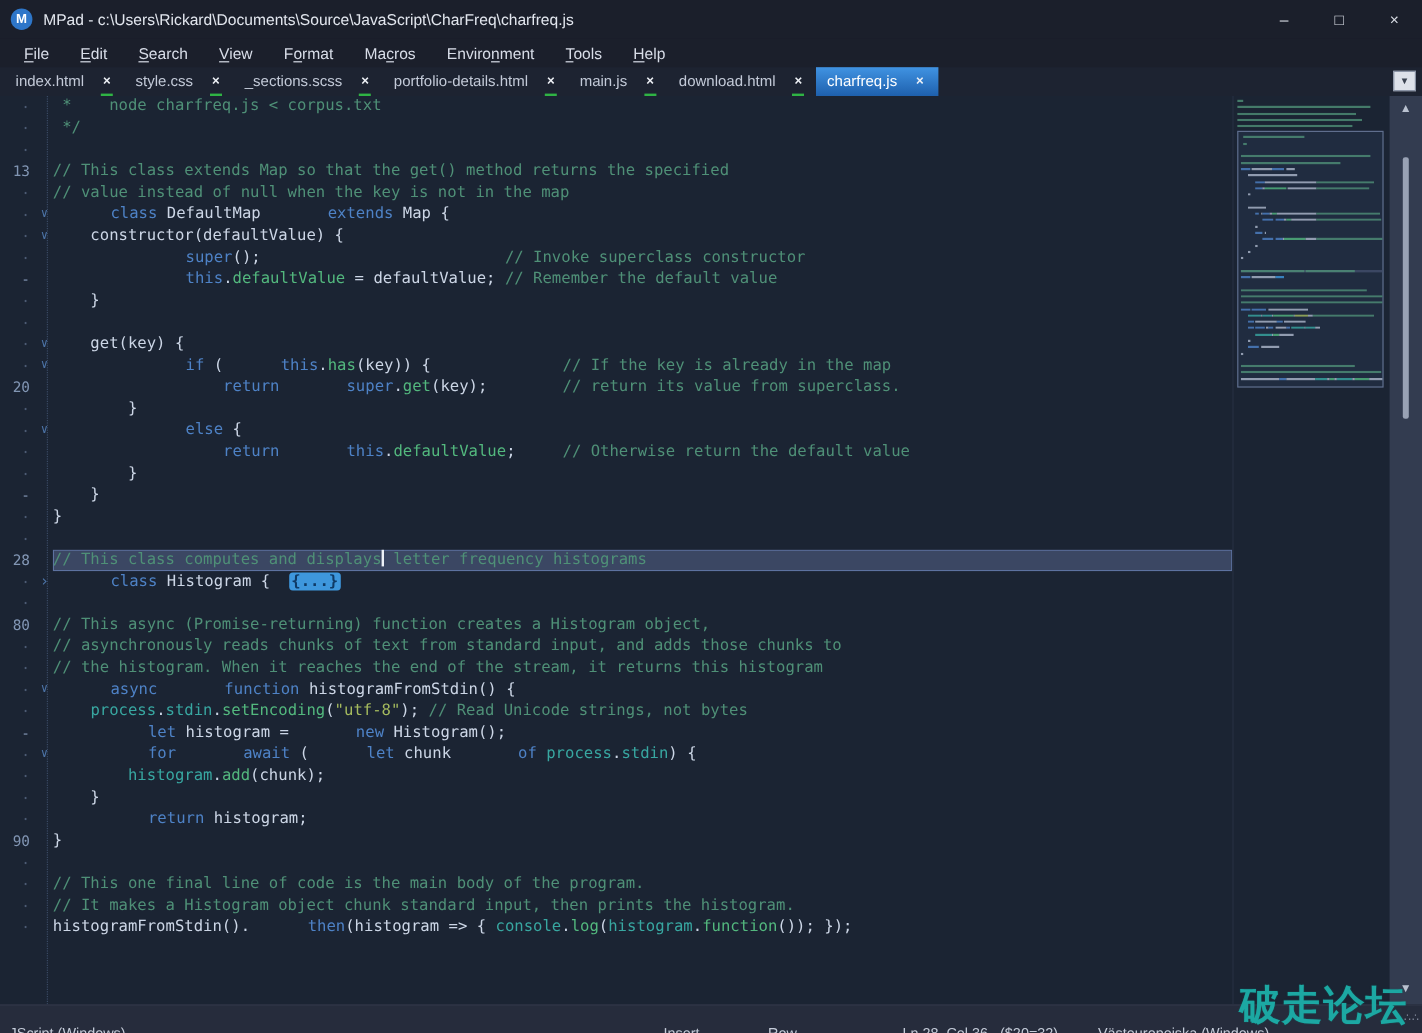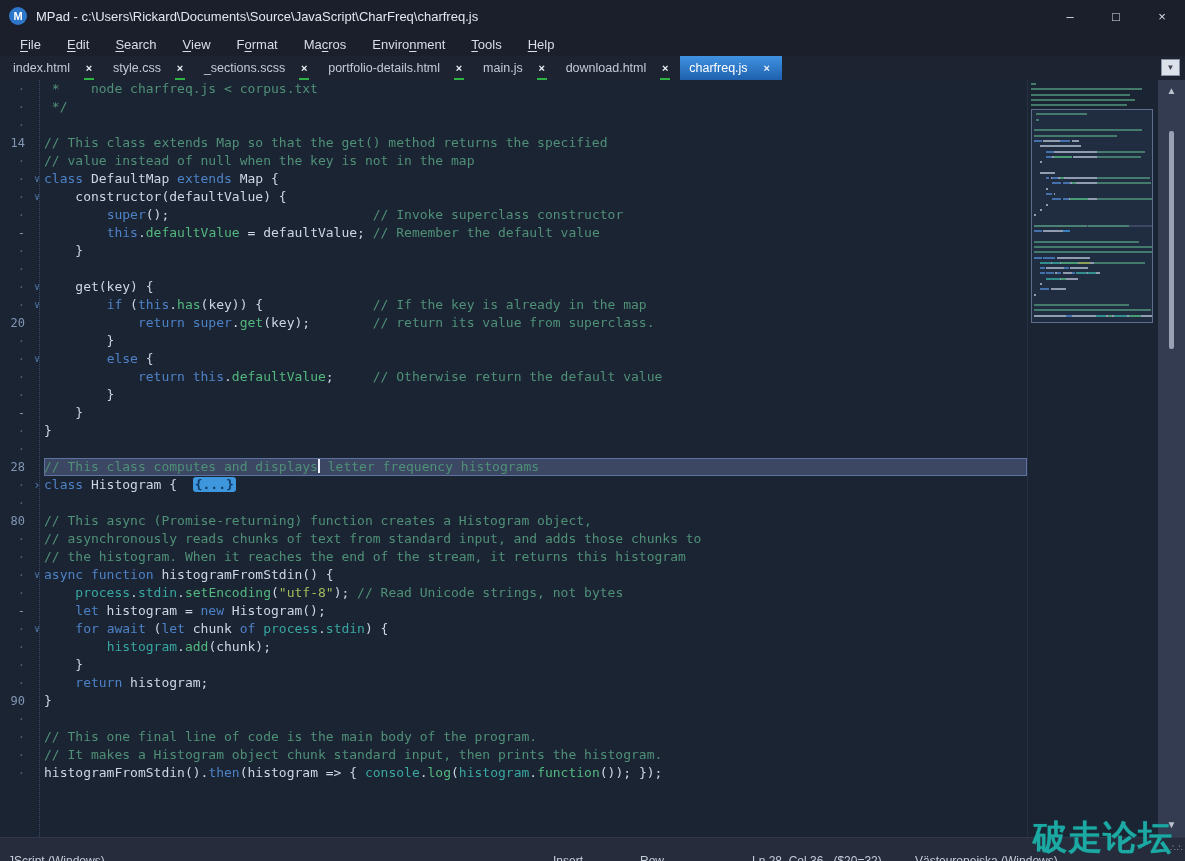--- a/index.html
+++ b/index.html
@@ -37,21 +37,21 @@
     font-family:"DejaVu Sans Mono",monospace;font-size:13px;line-height:18px;}
   .gutter-sep{position:absolute;left:39px;top:0;bottom:0;width:0;border-left:1px dotted #3a4a64;}
   .row{display:flex;height:18px;position:relative;}
   .g{width:30px;flex:none;text-align:right;padding-right:5px;color:#8296b4;font-size:12px;
      box-sizing:border-box;white-space:pre;}
   .g.dot{color:#4d5b74;}
   .f{width:14px;flex:none;text-align:center;color:#4c73a6;font-size:10px;line-height:18px;}
   .f.collapsed{font-size:13px;line-height:17px;}
   .code{flex:1;white-space:pre;overflow:hidden;}
   .code.hl{background:#3b4763;box-shadow:inset 0 0 0 1px #5d72a0;}
-  .t-d{color:#ccd6e6;} .t-k{color:#4e82c6;} .t-c{color:#4f9077;}
+  .t-d{color:#ccd6e6;} .t-k{color:#4e82c6;margin-left:48px;} .t-c{color:#4f9077;}
   .t-o{color:#38a7a1;} .t-m{color:#53b87e;} .t-s{color:#a5bb5e;}
   .fold-badge{background:#3e97dd;color:#0f3a66;border-radius:3px;padding:0 2px;font-weight:bold;}
   .caret{display:inline-block;width:2px;height:14px;background:#eef2f8;vertical-align:-2px;}
   
   .minimap{position:absolute;left:1027px;top:0;width:131px;height:757px;box-sizing:border-box;
     border-left:1px solid #272f42;padding:3px 0 0 3px;overflow:hidden;}
   .mm-row{height:2px;margin-bottom:3.3px;display:flex;overflow:hidden;}
   .mm-row span{height:2px;flex:none;opacity:.8;}
   .mm-viewport{border:1px solid #5f6e8d;background:#202c40;padding:3px 0 2px 2px;width:122px;
     box-sizing:border-box;margin-top:2px;overflow:hidden;}
@@ -121,21 +121,21 @@
         <span class="g dot">·</span>
         <span class="f"></span>
         <span class="code"><span class="t-c"> */</span></span>
       </div>
       <div class="row">
         <span class="g dot">·</span>
         <span class="f"></span>
         <span class="code"></span>
       </div>
       <div class="row">
-        <span class="g">14</span>
+        <span class="g">13</span>
         <span class="f"></span>
         <span class="code"><span class="t-c">// This class extends Map so that the get() method returns the specified</span></span>
       </div>
       <div class="row">
         <span class="g dot">·</span>
         <span class="f"></span>
         <span class="code"><span class="t-c">// value instead of null when the key is not in the map</span></span>
       </div>
       <div class="row">
         <span class="g dot">·</span>

